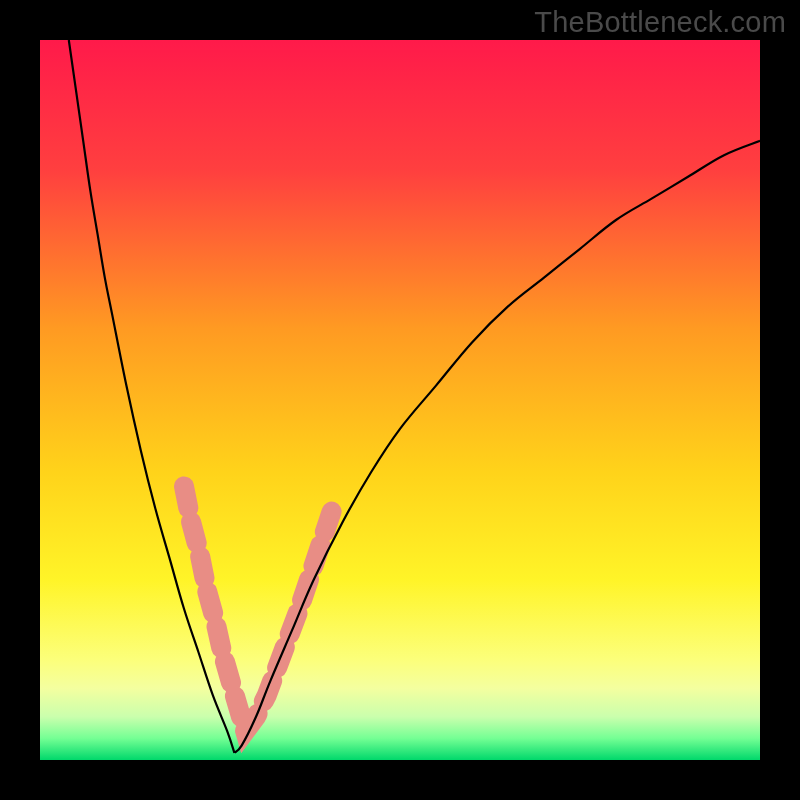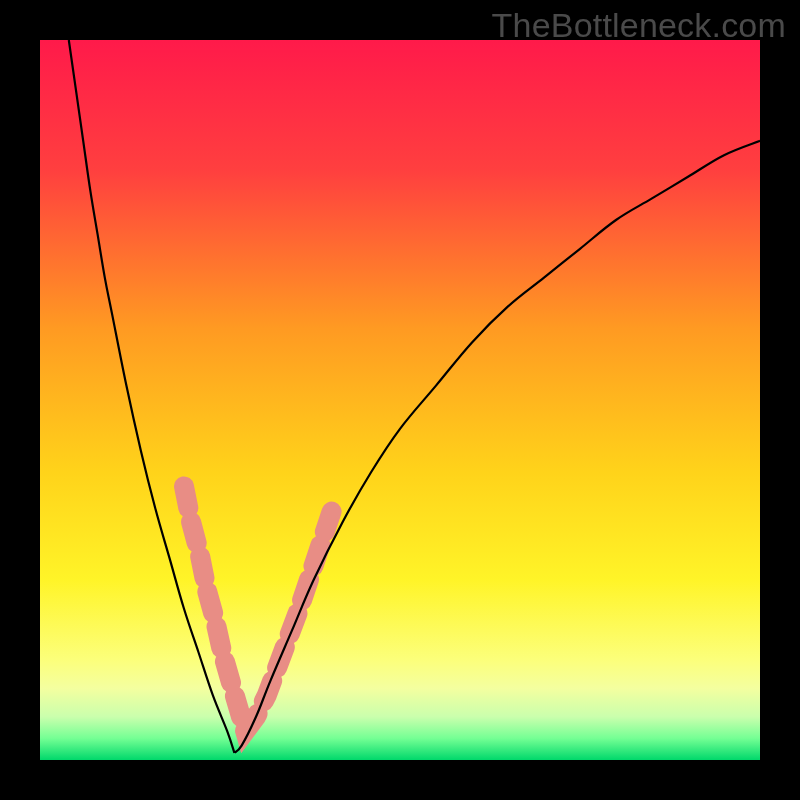--- a/index.html
+++ b/index.html
@@ -14,21 +14,21 @@
     position: relative;
     width: 800px;
     height: 800px;
   }
   .watermark {
     position: absolute;
     top: 6px;
     right: 14px;
     color: #4a4a4a;
     font-family: Arial, Helvetica, sans-serif;
-    font-size: 34px;
+    font-size: 29px;
     font-weight: 500;
     letter-spacing: 0.2px;
   }
   .plot-area {
     position: absolute;
     left: 40px;
     top: 40px;
     width: 720px;
     height: 720px;
     overflow: hidden;

